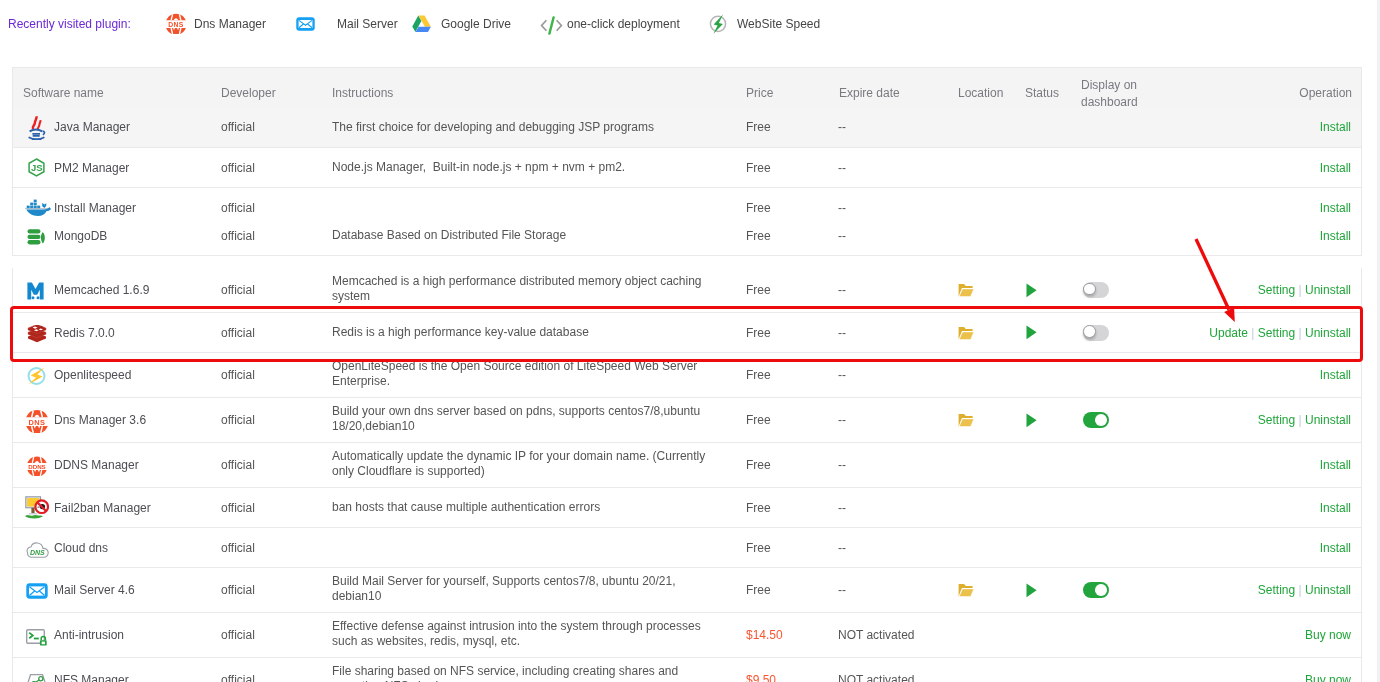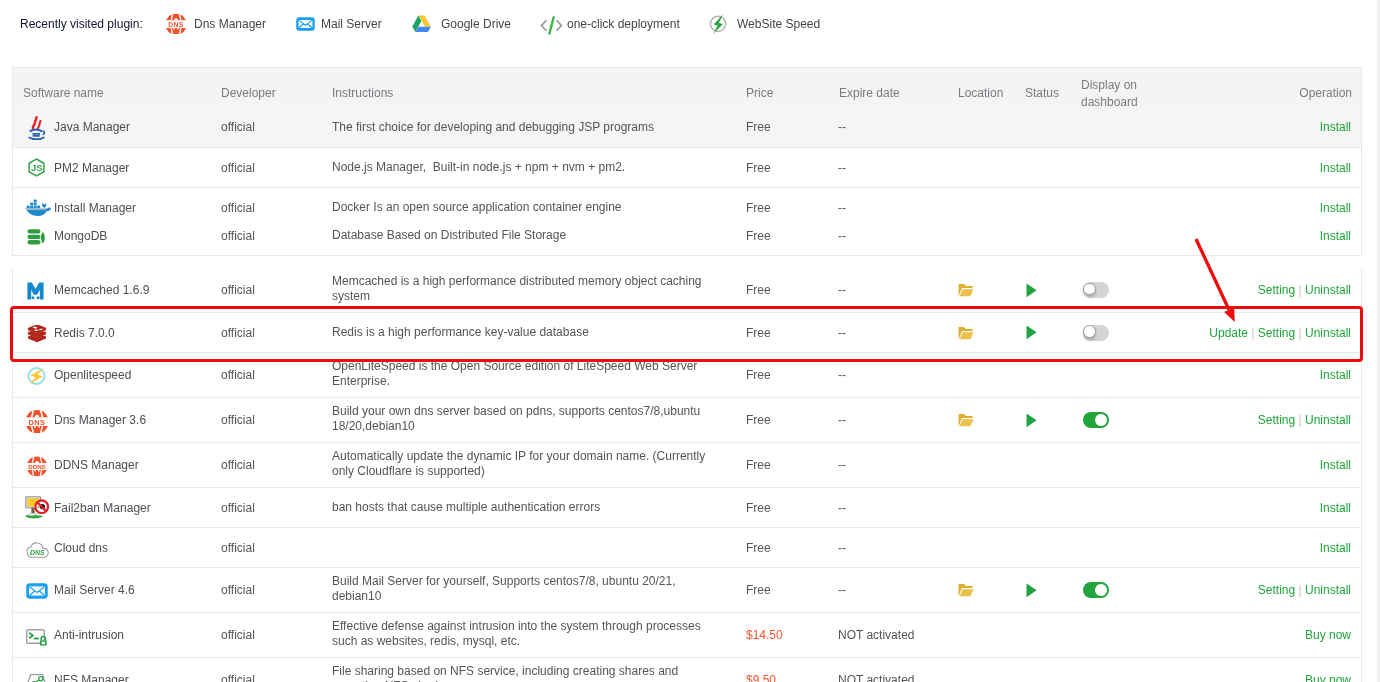--- a/index.html
+++ b/index.html
@@ -33,38 +33,38 @@
   background:#fff; border:1px solid #9d9da1; box-shadow:0 2px 3px rgba(0,0,0,.22); }
 .tgl.on { background:#21a53c; }
 .tgl.on .kb { left:auto; right:2px; top:2.2px; width:11.6px; height:11.6px; border:none; box-shadow:none; }
 #redbox { position:absolute; left:10px; top:306px; width:1353px; height:56px;
   border:3.5px solid #ee0b0b; border-radius:4px; z-index:5; }
 #scrollb { position:absolute; right:0; top:0; width:3px; height:682px; background:#f1f1f1; }
 </style>
 </head>
 <body>
 <div id="topbar">
-  <div class="tlabel" style="left:20px; color:#0f172a;">Recently visited plugin:</div>
+  <div class="tlabel" style="left:8px; color:#6d28d9;">Recently visited plugin:</div>
   <div class="icon" style="left:165px; top:13px;" id="i-dnstop"><svg width="22" height="21" viewBox="0 0 22 21">
     <path d="M1.1 7.3 A10.7 10.7 0 0 1 20.9 7.3 Z" fill="#f4502a"></path>
     <path d="M7.6 1.3 L6.1 7.3 M14.4 1.3 L15.9 7.3" stroke="#fff" stroke-width="1.4" fill="none"></path>
     <path d="M8.5 7.3 Q11 3 13.5 7.3 Z" fill="#fff"></path>
     <text x="11" y="13.9" text-anchor="middle" font-size="6.8" font-weight="bold" fill="#f4502a" font-family="Liberation Sans" letter-spacing="0.3">DNS</text>
     <path d="M1.1 15 A10.7 10.7 0 0 0 20.9 15 Z" fill="#f4502a"></path>
     <path d="M7.6 21 L6.1 15 M14.4 21 L15.9 15" stroke="#fff" stroke-width="1.4" fill="none"></path>
     <polygon points="8,15 10,15 9,17.3" fill="#fff"></polygon>
     <polygon points="12,15 14,15 13,17.3" fill="#fff"></polygon>
   </svg></div>
   <div class="tlabel" style="left:194px;">Dns Manager</div>
   <div class="icon" style="left:296px; top:17px;" id="i-mailtop"><svg width="19" height="14" viewBox="0 0 22 16">
     <rect x="0.3" y="0.3" width="21.4" height="15.4" rx="3.4" fill="#16a0f4"></rect>
     <rect x="3" y="3.4" width="16" height="9.2" fill="#fff"></rect>
     <path d="M3.4 3.8 L11 9.4 L18.6 3.8 M3.4 12.4 L8.6 8 M18.6 12.4 L13.4 8" stroke="#16a0f4" stroke-width="1.3" fill="none"></path>
   </svg></div>
-  <div class="tlabel" style="left:321px;">Mail Server</div>
+  <div class="tlabel" style="left:337px;">Mail Server</div>
   <div class="icon" style="left:412px; top:15px;" id="i-gdrive"><svg width="19" height="18" viewBox="0 0 19 18">
     <polygon points="6.5,0.4 12.5,0.4 18.9,11.7 12.9,11.7" fill="#fcc934"></polygon>
     <polygon points="6.3,0.5 9.35,5.9 3.35,16.9 0.3,11.55" fill="#1da462"></polygon>
     <polygon points="3.5,17 6.5,11.8 18.9,11.8 15.9,17" fill="#4688f4"></polygon>
   </svg></div>
   <div class="tlabel" style="left:441px;text-align:center;">Google Drive</div>
   <div class="icon" style="left:540px; top:16px;" id="i-code"><svg width="23" height="19" viewBox="0 0 23 19">
     <path d="M6.4 4.2 L1.6 9.5 L6.4 14.8" stroke="#999" stroke-width="1.7" fill="none"></path>
     <path d="M16.6 4.2 L21.4 9.5 L16.6 14.8" stroke="#999" stroke-width="1.7" fill="none"></path>
     <path d="M13.6 1.4 L9.4 17.6" stroke="#3eb549" stroke-width="2.4" stroke-linecap="round" fill="none"></path>
@@ -134,21 +134,20 @@
       <rect x="5.2" y="3.6" width="3" height="2.6"></rect>
           <rect x="8.7" y="3.6" width="3" height="2.6"></rect>
       <rect x="1.7" y="6.6" width="3" height="2.6"></rect>
           <rect x="5.2" y="6.6" width="3" height="2.6"></rect>
           <rect x="8.7" y="6.6" width="3" height="2.6"></rect>
           <rect x="12.2" y="6.6" width="3" height="2.6"></rect>
     </g>
   </svg></div>
   <div class="cell nm">Install Manager</div>
   <div class="cell dev">official</div>
-  <div class="cell ins">Docker Is an open source application container engine</div>
   <div class="cell prc">Free</div>
   <div class="cell exp">--</div>
   <div class="cell op">
       <span class="g">Install</span>
     </div>
 </div>
 
 <div class="row" style="top:216px; height:40px;">
   <div class="icon" style="left:14px; top:13px;"><svg width="19" height="17" viewBox="0 0 19 17">
     <g fill="#2f9e41">

